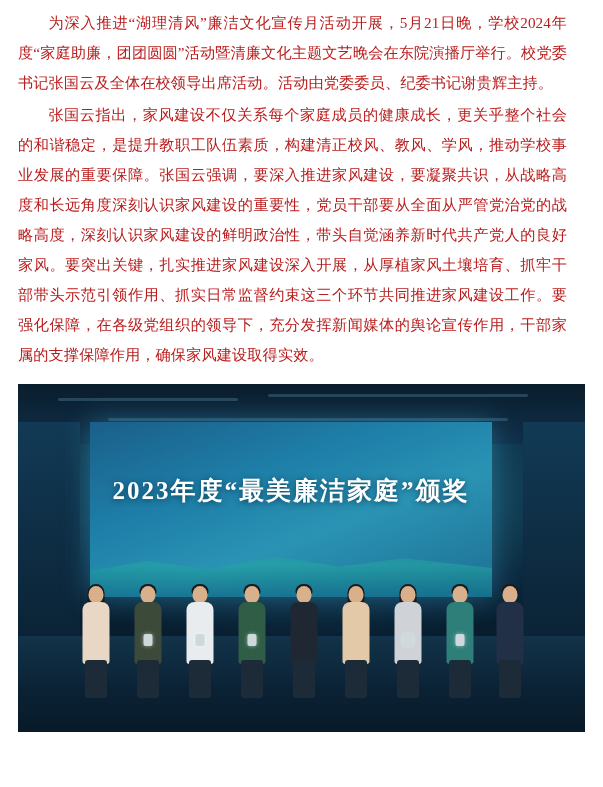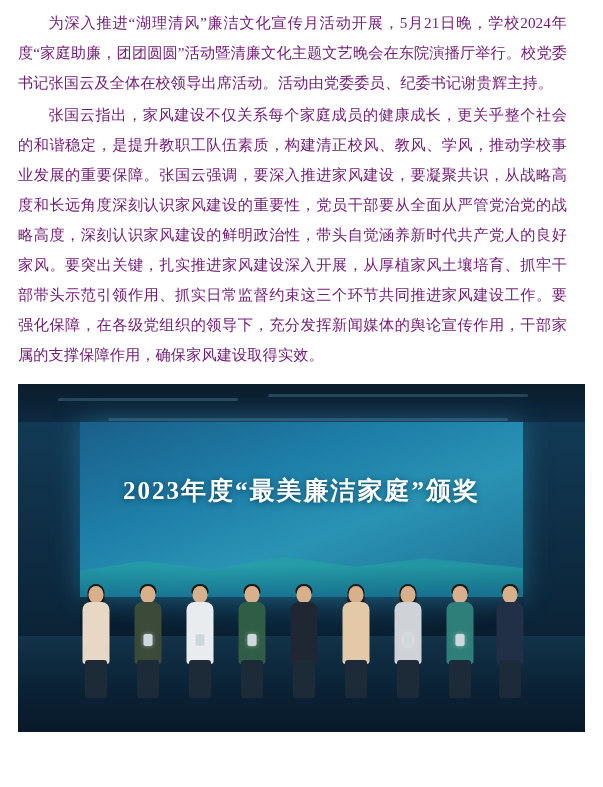--- a/index.html
+++ b/index.html
@@ -17,21 +17,21 @@
     width: 603px;
     height: 787px;
     position: relative;
     box-sizing: border-box;
     padding: 8px 18px 0 18px;
   }
   .article p {
     margin: 0 18px 2px 0;
     font-size: 15.2px;
     line-height: 30px;
-    color: #701a75;
+    color: #b91c1c;
     text-align: justify;
     text-justify: inter-ideograph;
     text-indent: 2em;
     letter-spacing: 0.1px;
   }
   .figure {
     margin-top: 14px;
     width: 567px;
     height: 348px;
     position: relative;
@@ -51,23 +51,23 @@
     background: linear-gradient(180deg, #0a1d2c 0%, #10304a 100%);
   }
   .ceil-line {
     position: absolute;
     height: 3px;
     background: rgba(120,180,210,0.25);
     border-radius: 2px;
   }
   .screen {
     position: absolute;
-    left: 62px;
+    left: 72px;
     top: 38px;
-    width: 443px;
+    width: 402px;
     height: 175px;
     background: linear-gradient(160deg, #1a5f8a 0%, #1e7fa8 35%, #2a93b4 60%, #1d6f93 100%);
     box-shadow: 0 0 26px rgba(60,160,200,0.45);
   }
   .screen::before {
     content: "";
     position: absolute;
     left: 0; bottom: 0; width: 100%; height: 58px;
     background: linear-gradient(180deg, rgba(40,150,180,0.0) 0%, rgba(35,170,160,0.55) 45%, rgba(20,110,140,0.8) 100%);
     clip-path: polygon(0 55%, 14% 38%, 30% 52%, 46% 30%, 62% 48%, 78% 33%, 100% 50%, 100% 100%, 0 100%);

